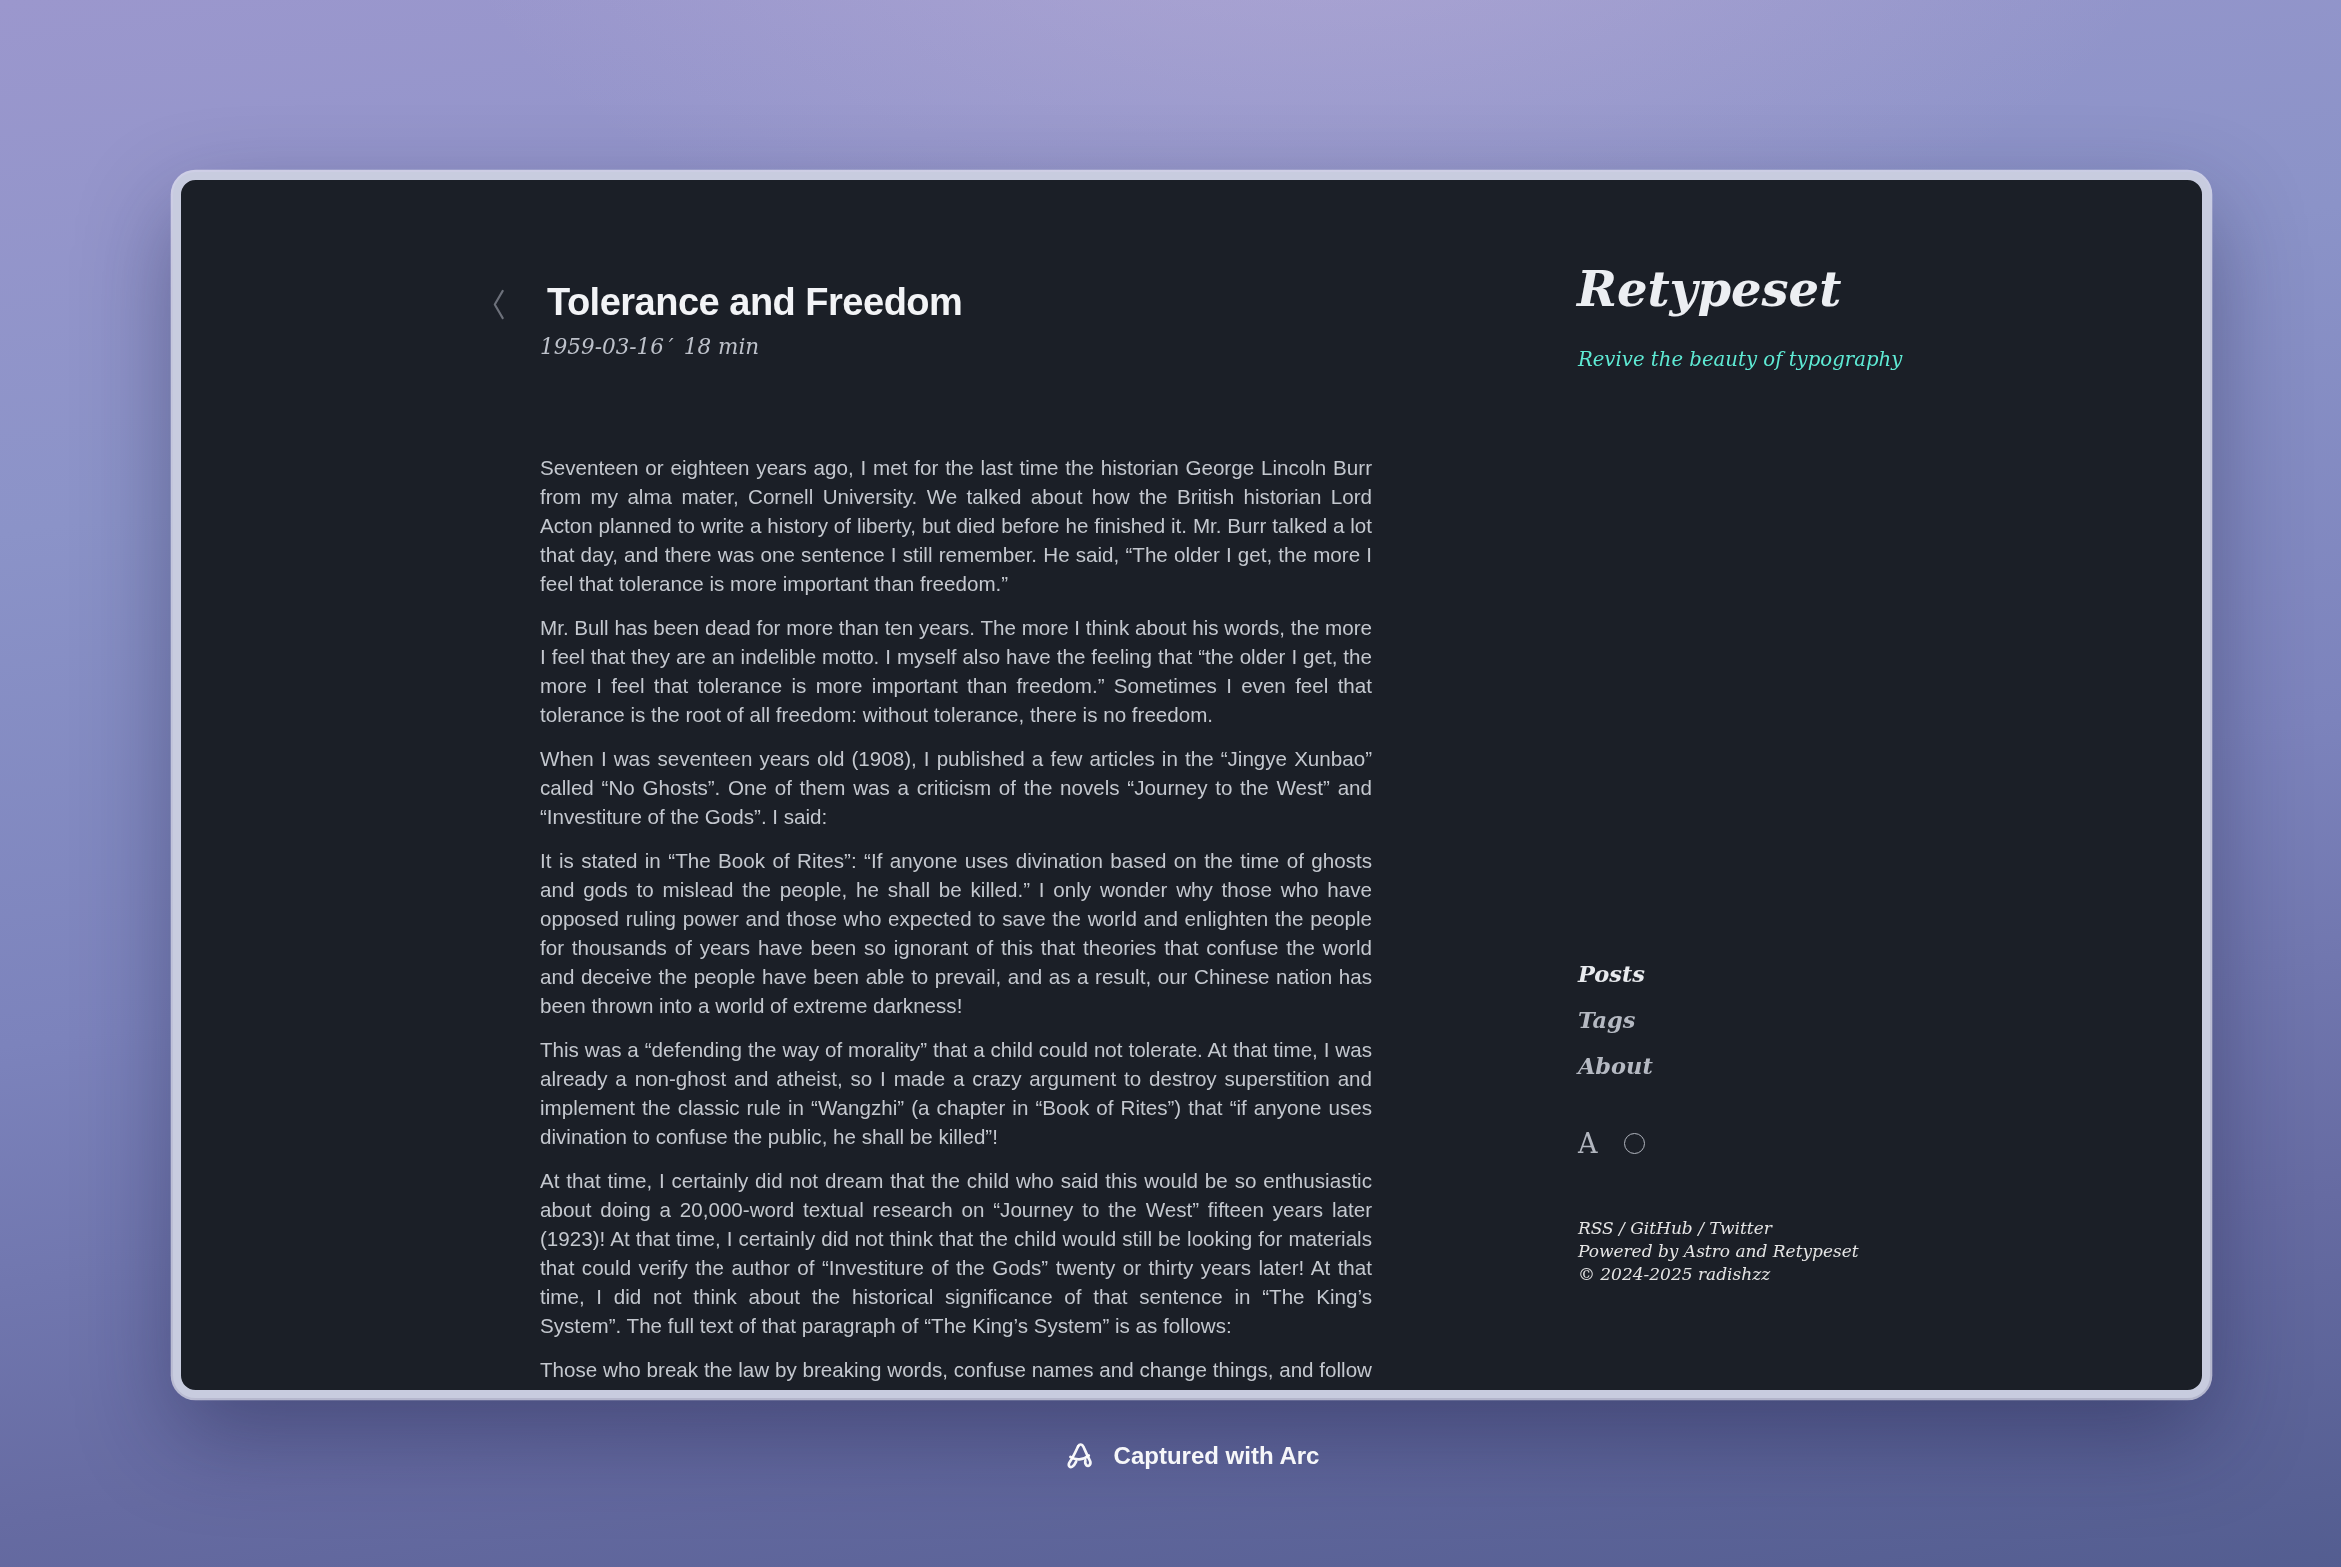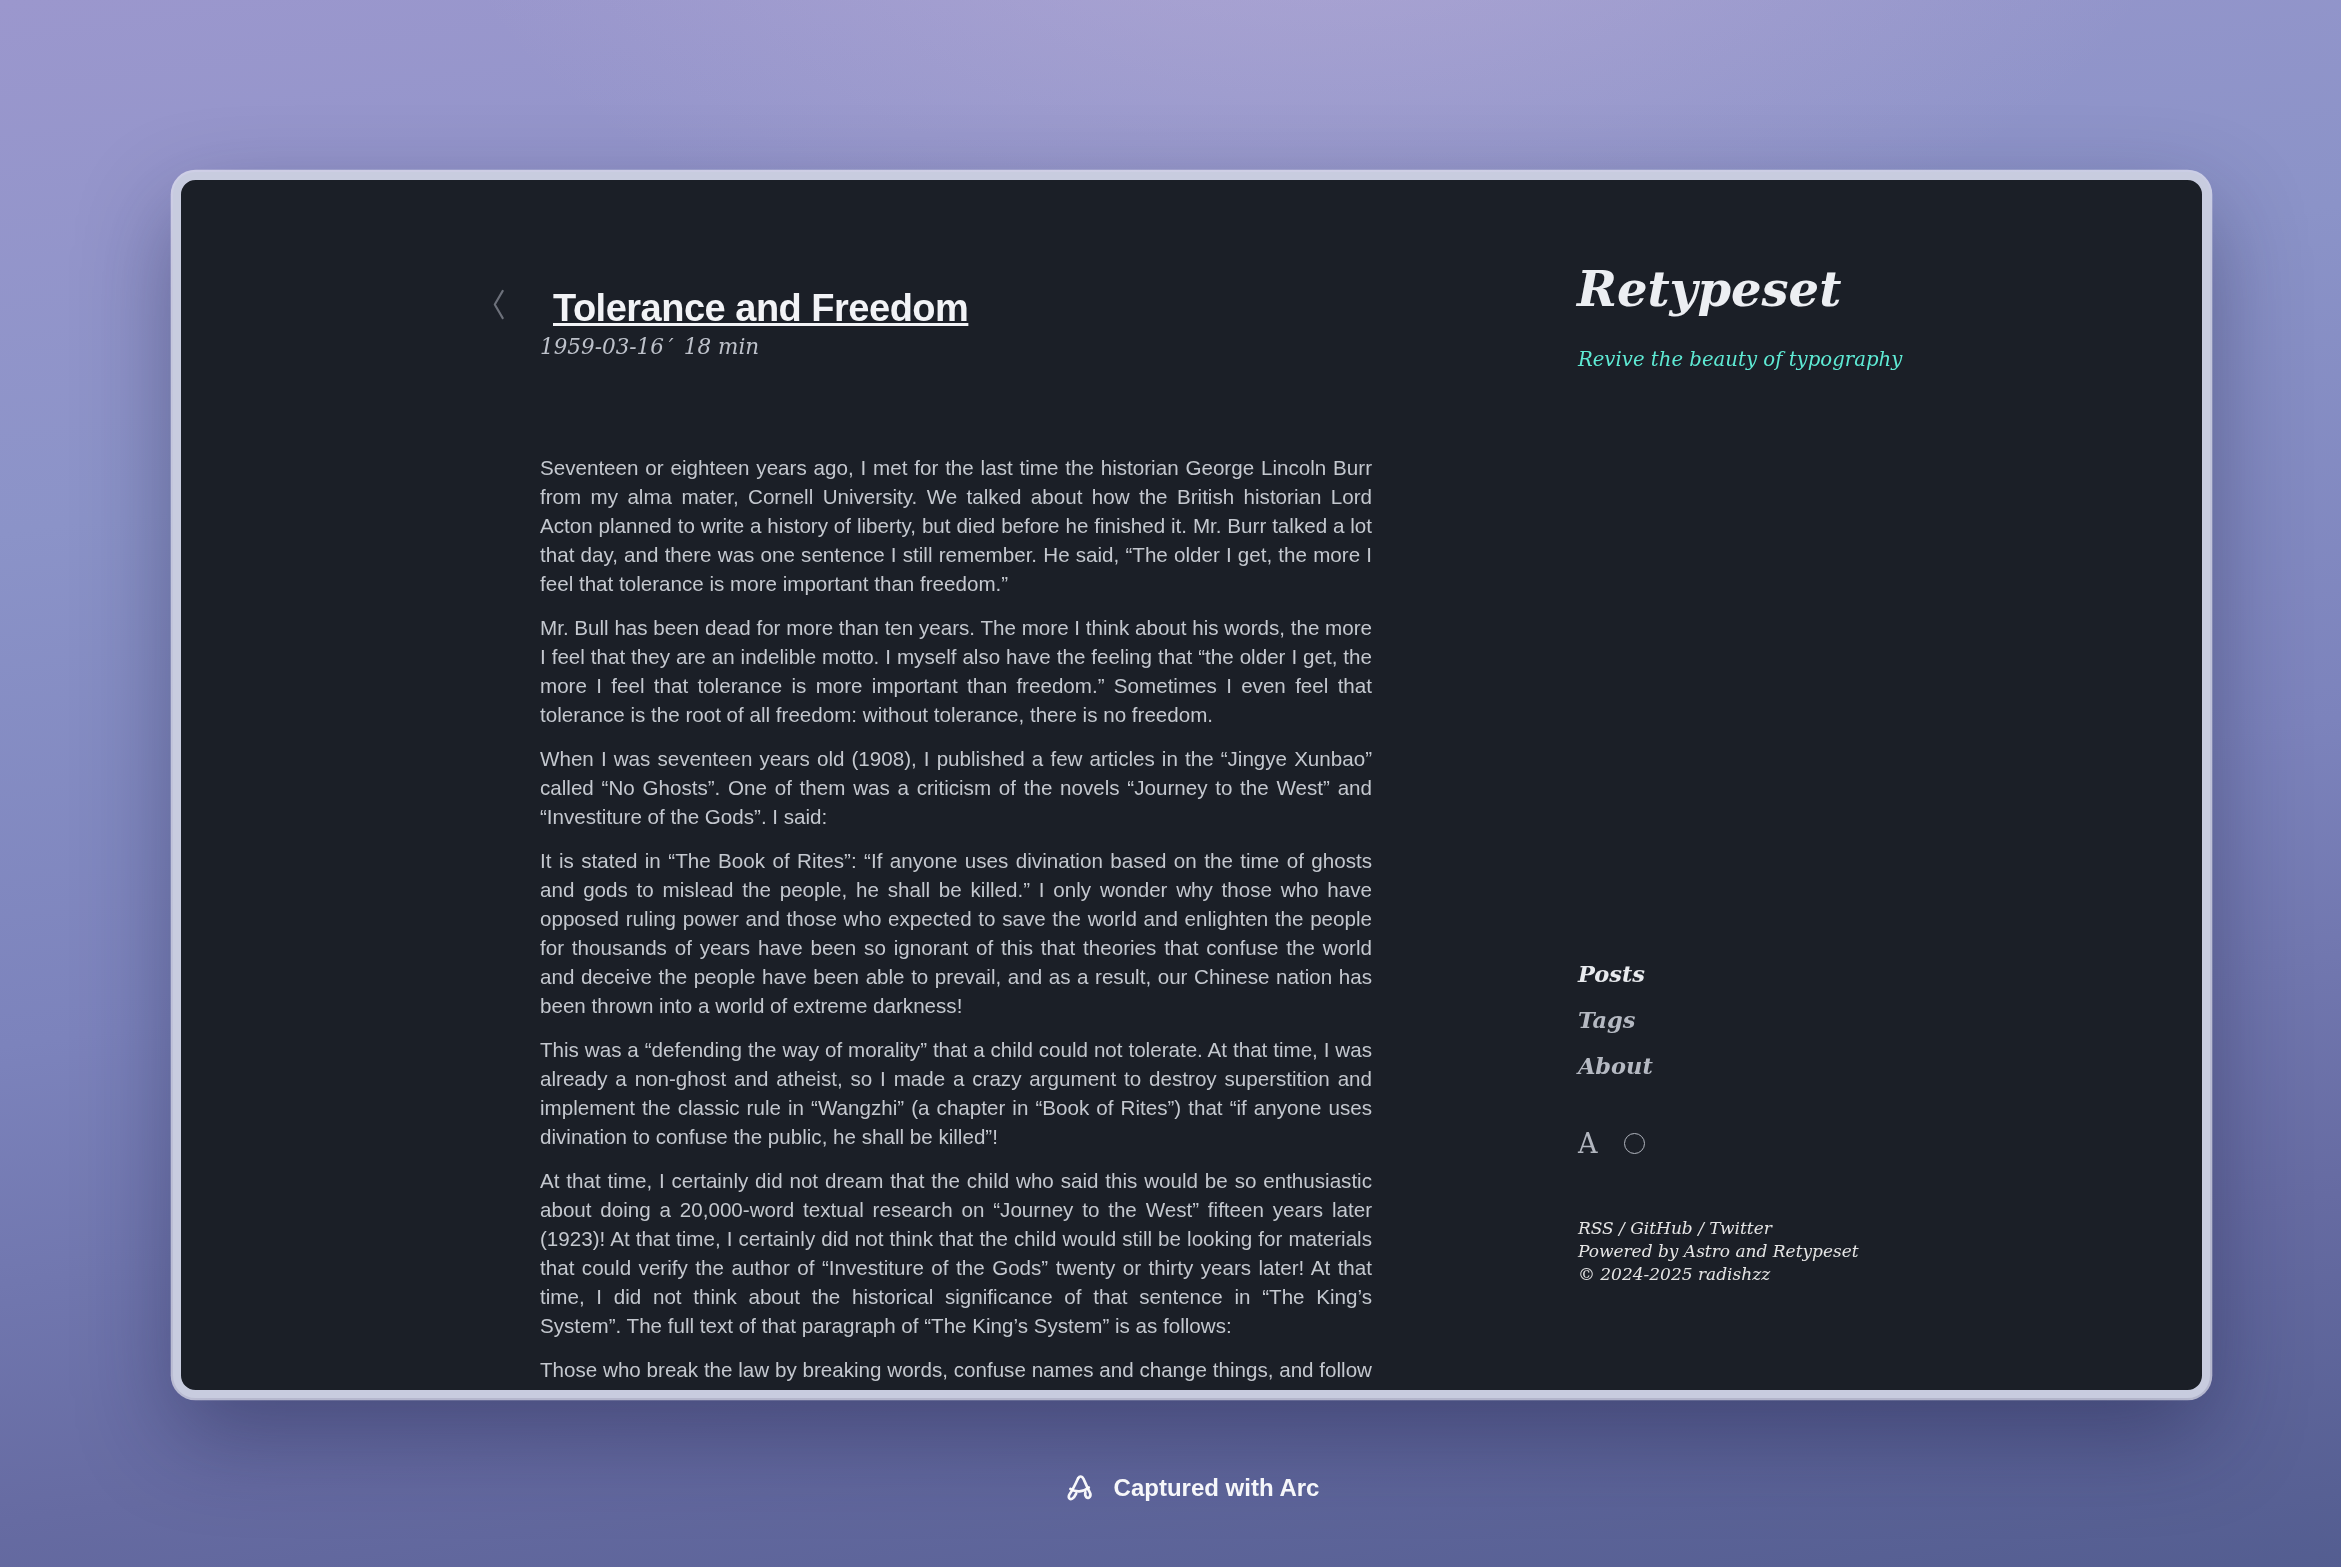--- a/index.html
+++ b/index.html
@@ -26,22 +26,22 @@
     box-shadow:0 0 0 2.3px rgba(250,250,254,.6), 0 37px 94px rgba(24,26,64,.42);
   }
 
   .back-button{
     position:absolute;left:310px;top:106px;width:20.6px;height:36px;
     background:transparent;border:none;padding:0;cursor:pointer;color:#6d717b;
   }
   .back-button svg{display:block;width:15px;height:33px;}
 
   .article-title{
-    position:absolute;left:358px;top:91px;margin:14px;
-    font:700 38px/46px var(--sans);letter-spacing:-0.5px;color:#f2f3f6;white-space:nowrap;text-decoration:underline;
+    position:absolute;left:358px;top:91px;margin:8px;
+    font:700 38px/46px var(--sans);letter-spacing:-0.5px;color:#f2f3f6;white-space:nowrap;
   }
   .article-meta{
     position:absolute;left:359px;top:153px;
     font:italic 21.5px/27px var(--serif);color:#bdc1ca;white-space:nowrap;
   }
   .article-meta .sep{margin:0 10.3px 0 4.7px;}
 
   .article-body{
     position:absolute;left:358px;top:273px;width:833px;bottom:0;overflow:hidden;
     font:400 20.6px/29px var(--sans);color:#c4c8cf;
@@ -74,21 +74,21 @@
   .ring{display:inline-block;width:19px;height:19px;border:1.4px solid currentColor;border-radius:50%;}
 
   .side-footer{
     position:absolute;left:0.9px;top:1037px;
     font:italic 17px/23px var(--serif);color:#e5e5e5;white-space:nowrap;
   }
   .side-footer a{color:inherit;text-decoration:none;cursor:pointer;}
 
   
   .branding{
-    position:absolute;left:50%;top:1472px;transform:translateX(-50%);
+    position:absolute;left:50%;top:1440px;transform:translateX(-50%);
     display:flex;align-items:center;gap:19px;
     color:rgba(255,255,255,.95);font:600 24px/30px var(--sans);white-space:nowrap;cursor:pointer;
   }
   .branding svg{display:block;width:31px;height:31px;}
 </style>
 </head>
 <body>
 
 <div class="stage">
 

